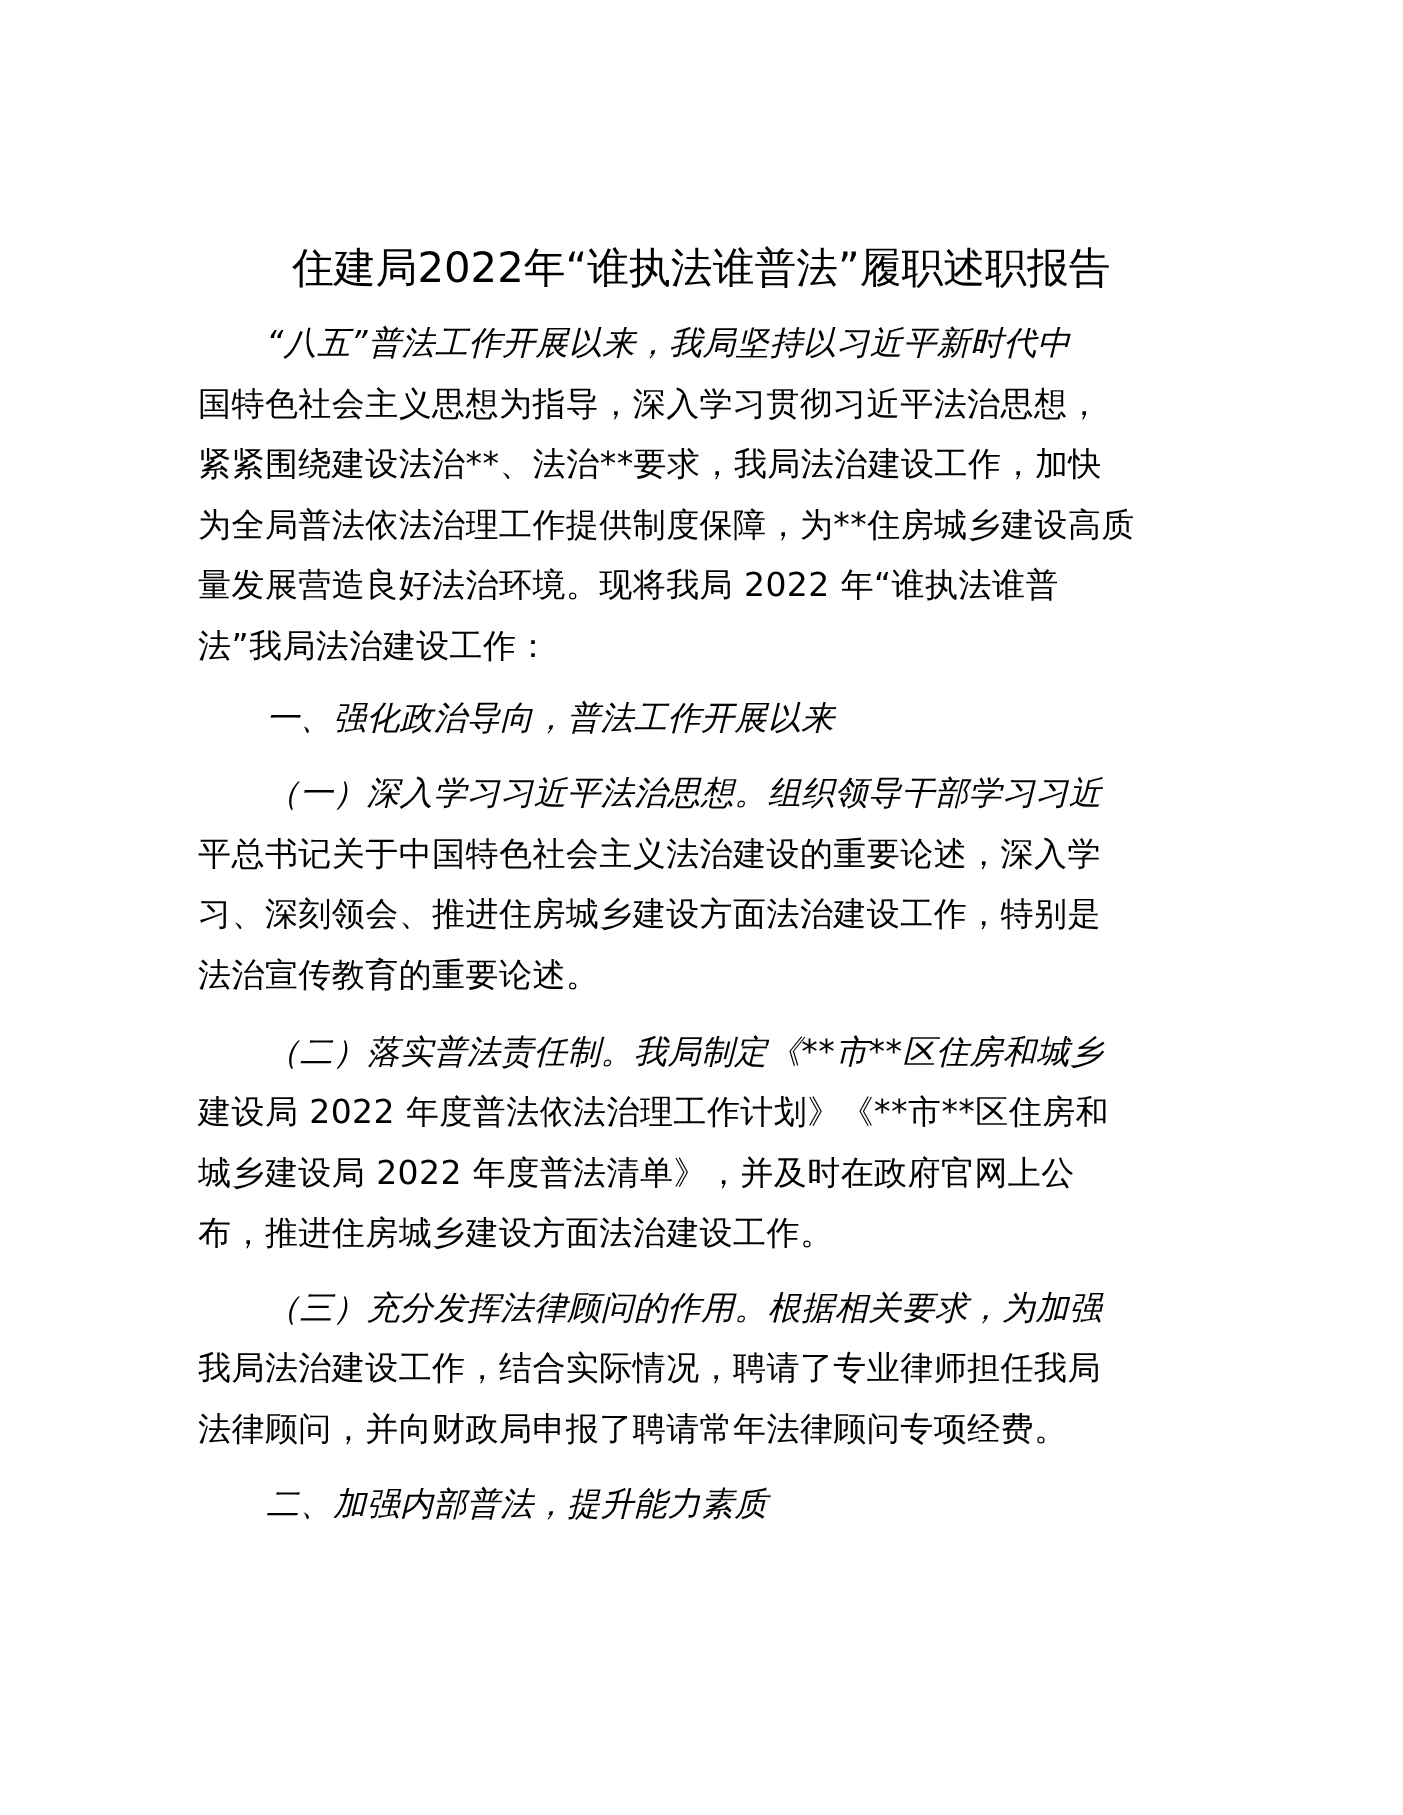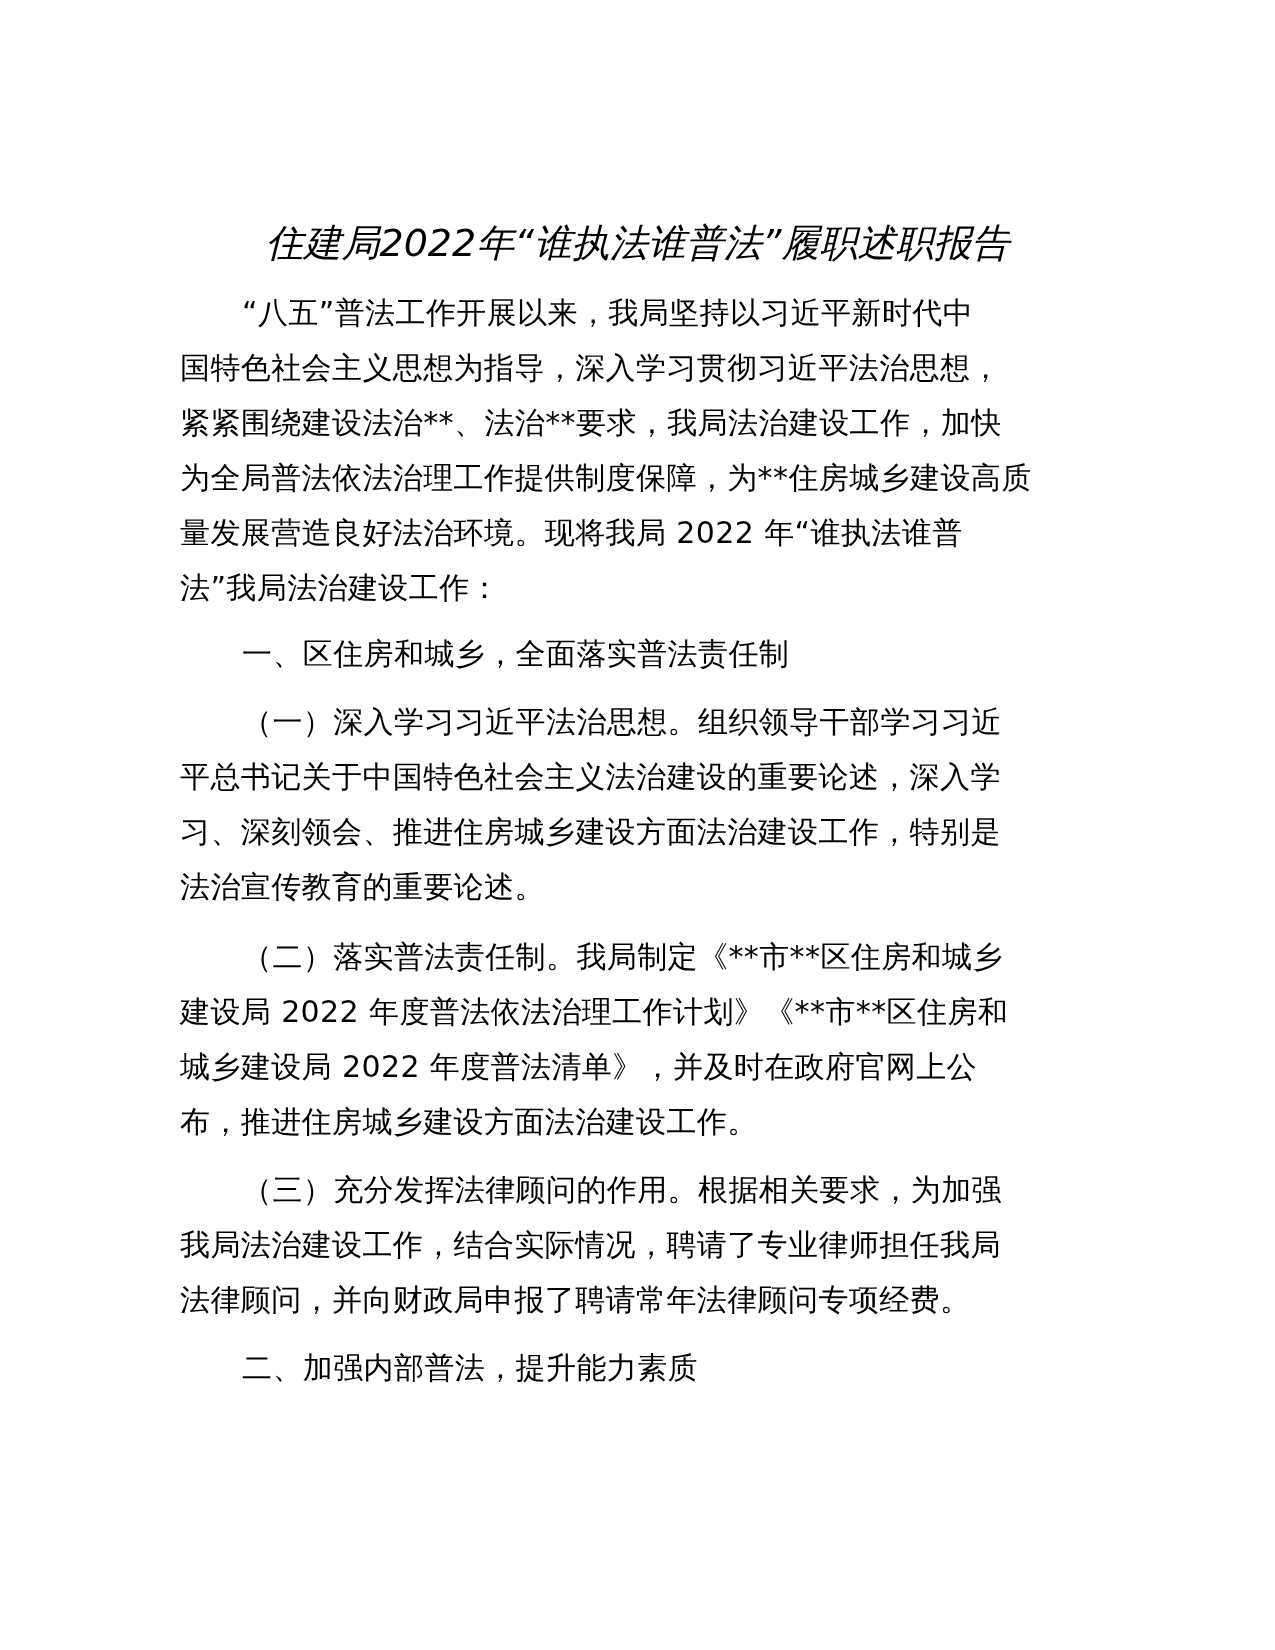--- a/index.html
+++ b/index.html
@@ -27,49 +27,49 @@
       position: absolute;
       left: 150px;
       width: 975px;
       top: 213px;
       height: 60px;
       text-align: center;
       font-size: 38px;
       line-height: 60px;
       white-space: nowrap;
       letter-spacing: 0px;
-      font-style: italic;
     }
     .line {
       position: absolute;
       left: 180px;
       font-size: 30px;
       line-height: 40px;
       white-space: nowrap;
       letter-spacing: 0.4px;
     }
     .indent {
       left: 242px;
+      font-style: italic;
     }
   </style>
 </head>
 <body>
 
 <div class="page">
   <div class="title">住建局2022年“谁执法谁普法”履职述职报告</div>
 
   <div id="body-lines">
     <div class="line indent" style="top:293px">“八五”普法工作开展以来，我局坚持以习近平新时代中</div>
     <div class="line" style="top:348px">国特色社会主义思想为指导，深入学习贯彻习近平法治思想，</div>
     <div class="line" style="top:403px">紧紧围绕建设法治**、法治**要求，我局法治建设工作，加快</div>
     <div class="line" style="top:458px">为全局普法依法治理工作提供制度保障，为**住房城乡建设高质</div>
     <div class="line" style="top:513px">量发展营造良好法治环境。现将我局 2022 年“谁执法谁普</div>
     <div class="line" style="top:568px">法”我局法治建设工作：</div>
 
-    <div class="line indent" style="top:634px">一、区住房和城乡，全面落实普法责任制</div>
+    <div class="line indent" style="top:634px">一、强化政治导向，普法工作开展以来</div>
 
     <div class="line indent" style="top:702px">（一）深入学习习近平法治思想。组织领导干部学习习近</div>
     <div class="line" style="top:757px">平总书记关于中国特色社会主义法治建设的重要论述，深入学</div>
     <div class="line" style="top:812px">习、深刻领会、推进住房城乡建设方面法治建设工作，特别是</div>
     <div class="line" style="top:867px">法治宣传教育的重要论述。</div>
 
     <div class="line indent" style="top:937px">（二）落实普法责任制。我局制定《**市**区住房和城乡</div>
     <div class="line" style="top:992px">建设局 2022 年度普法依法治理工作计划》《**市**区住房和</div>
     <div class="line" style="top:1047px">城乡建设局 2022 年度普法清单》，并及时在政府官网上公</div>
     <div class="line" style="top:1102px">布，推进住房城乡建设方面法治建设工作。</div>

